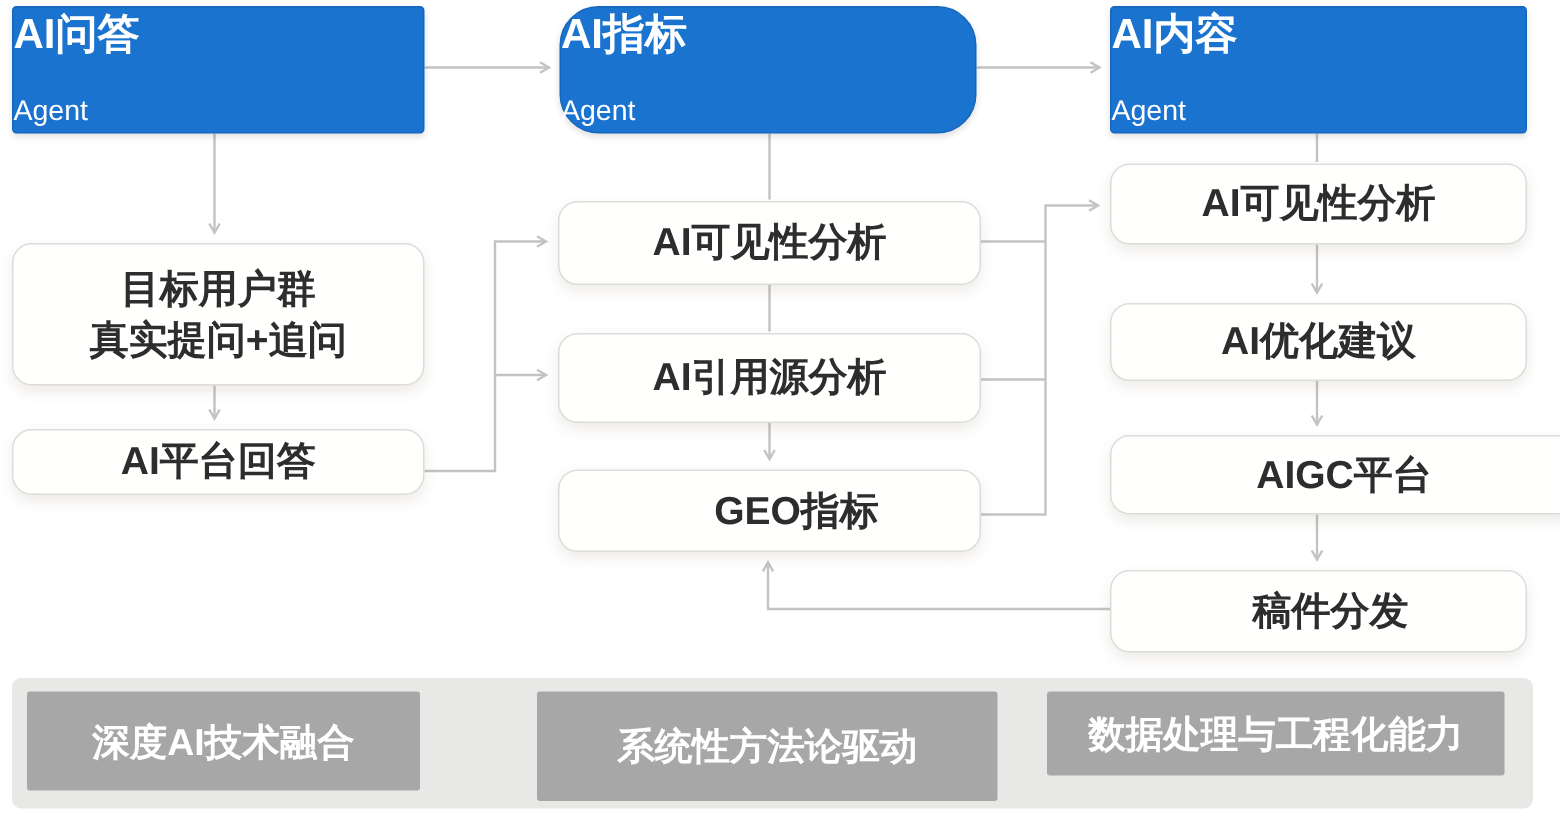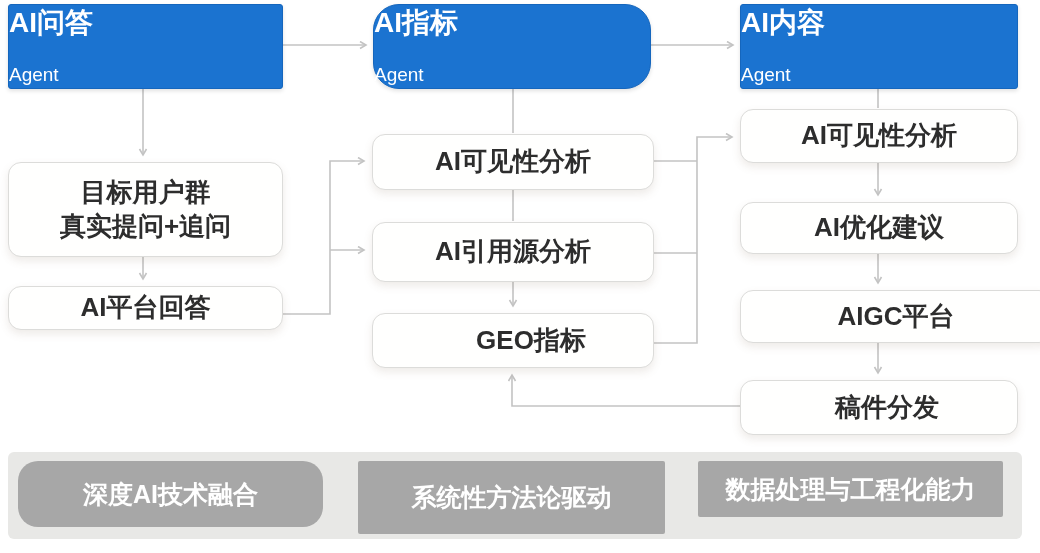--- a/index.html
+++ b/index.html
@@ -54,21 +54,21 @@
 
   #node-visibility{left:372px;top:134px;width:282px;height:56px;}
   #node-citation{left:372px;top:222px;width:282px;height:60px;}
   #node-geo{left:372px;top:313px;width:282px;height:55px;padding-left:36px;}
 
   #node-diagnosis{left:740px;top:109px;width:278px;height:54px;}
   #node-advice{left:740px;top:202px;width:278px;height:52px;}
   #node-aigc{left:740px;top:290px;width:312px;height:53px;}
   #node-distribution{left:740px;top:380px;width:278px;height:55px;padding-left:16px;}
 
-  #pillar-1{left:10px;top:9px;width:305px;height:66px;border-radius:20px;}
+  #pillar-1{left:10px;top:9px;width:262px;height:66px;}
   #pillar-2{left:350px;top:9px;width:307px;height:73px;}
   #pillar-3{left:690px;top:9px;width:305px;height:56px;}
 </style>
 </head>
 <body>
 
 <div class="canvas">
 
   <svg class="connectors" viewBox="0 0 1040 553" xmlns="http://www.w3.org/2000/svg" aria-hidden="true">
     <defs>

